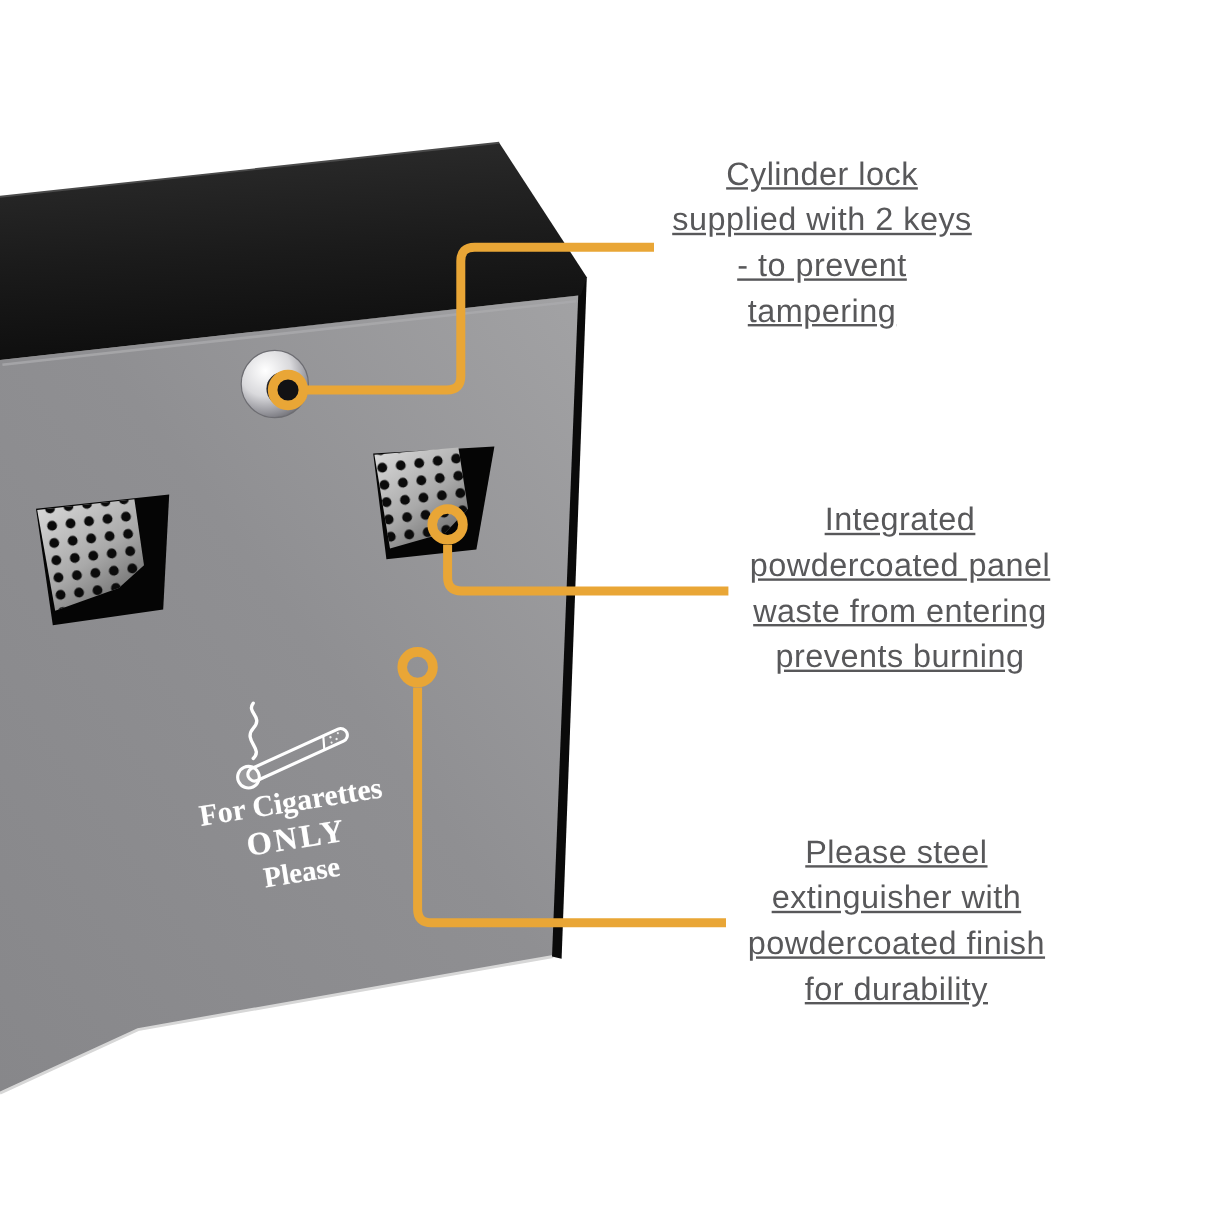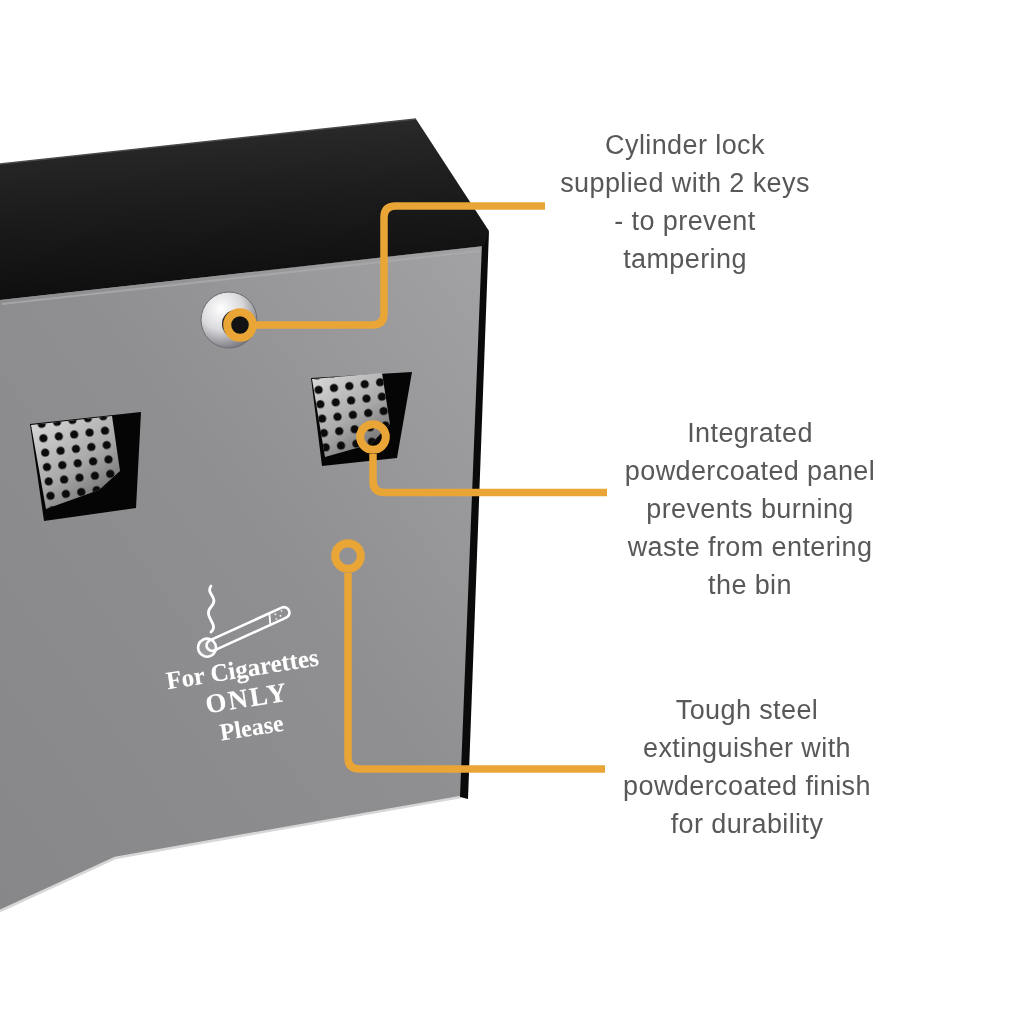--- a/index.html
+++ b/index.html
@@ -13,21 +13,21 @@
   .photo-svg{position:absolute;left:0;top:0;width:1024px;height:1024px;}
   .callout-text{
     position:absolute;
     text-align:center;
     color:#58585A;
     font-size:27px;
     line-height:38px;
     letter-spacing:0.4px;
     font-weight:400;
   }
-  .callout-text div{white-space:nowrap;}
+  .callout-text div{white-space:nowrap;text-decoration:underline;}
   .ct-lock{left:505px;top:126px;width:360px;}
   .ct-ext{left:568px;top:414px;width:364px;}
   .ct-steel{left:565px;top:691px;width:364px;}
   .bin-label{
     position:absolute;
     left:137px;top:655px;width:220px;
     text-align:center;
     color:#ffffff;
     font-family:"Liberation Serif","DejaVu Serif",serif;
     font-weight:bold;
@@ -137,25 +137,24 @@
   <div class="callout-text ct-lock">
     <div>Cylinder lock</div>
     <div>supplied with 2 keys</div>
     <div>- to prevent</div>
     <div>tampering</div>
   </div>
 
   <div class="callout-text ct-ext">
     <div>Integrated</div>
     <div>powdercoated panel</div>
+    <div>waste from entering</div>
     <div>prevents burning</div>
-    <div>waste from entering</div>
-    <div>the bin</div>
   </div>
 
   <div class="callout-text ct-steel">
-    <div>Tough steel</div>
+    <div>Please steel</div>
     <div>extinguisher with</div>
     <div>powdercoated finish</div>
     <div>for durability</div>
   </div>
 
 </div>
 
 </body></html>

